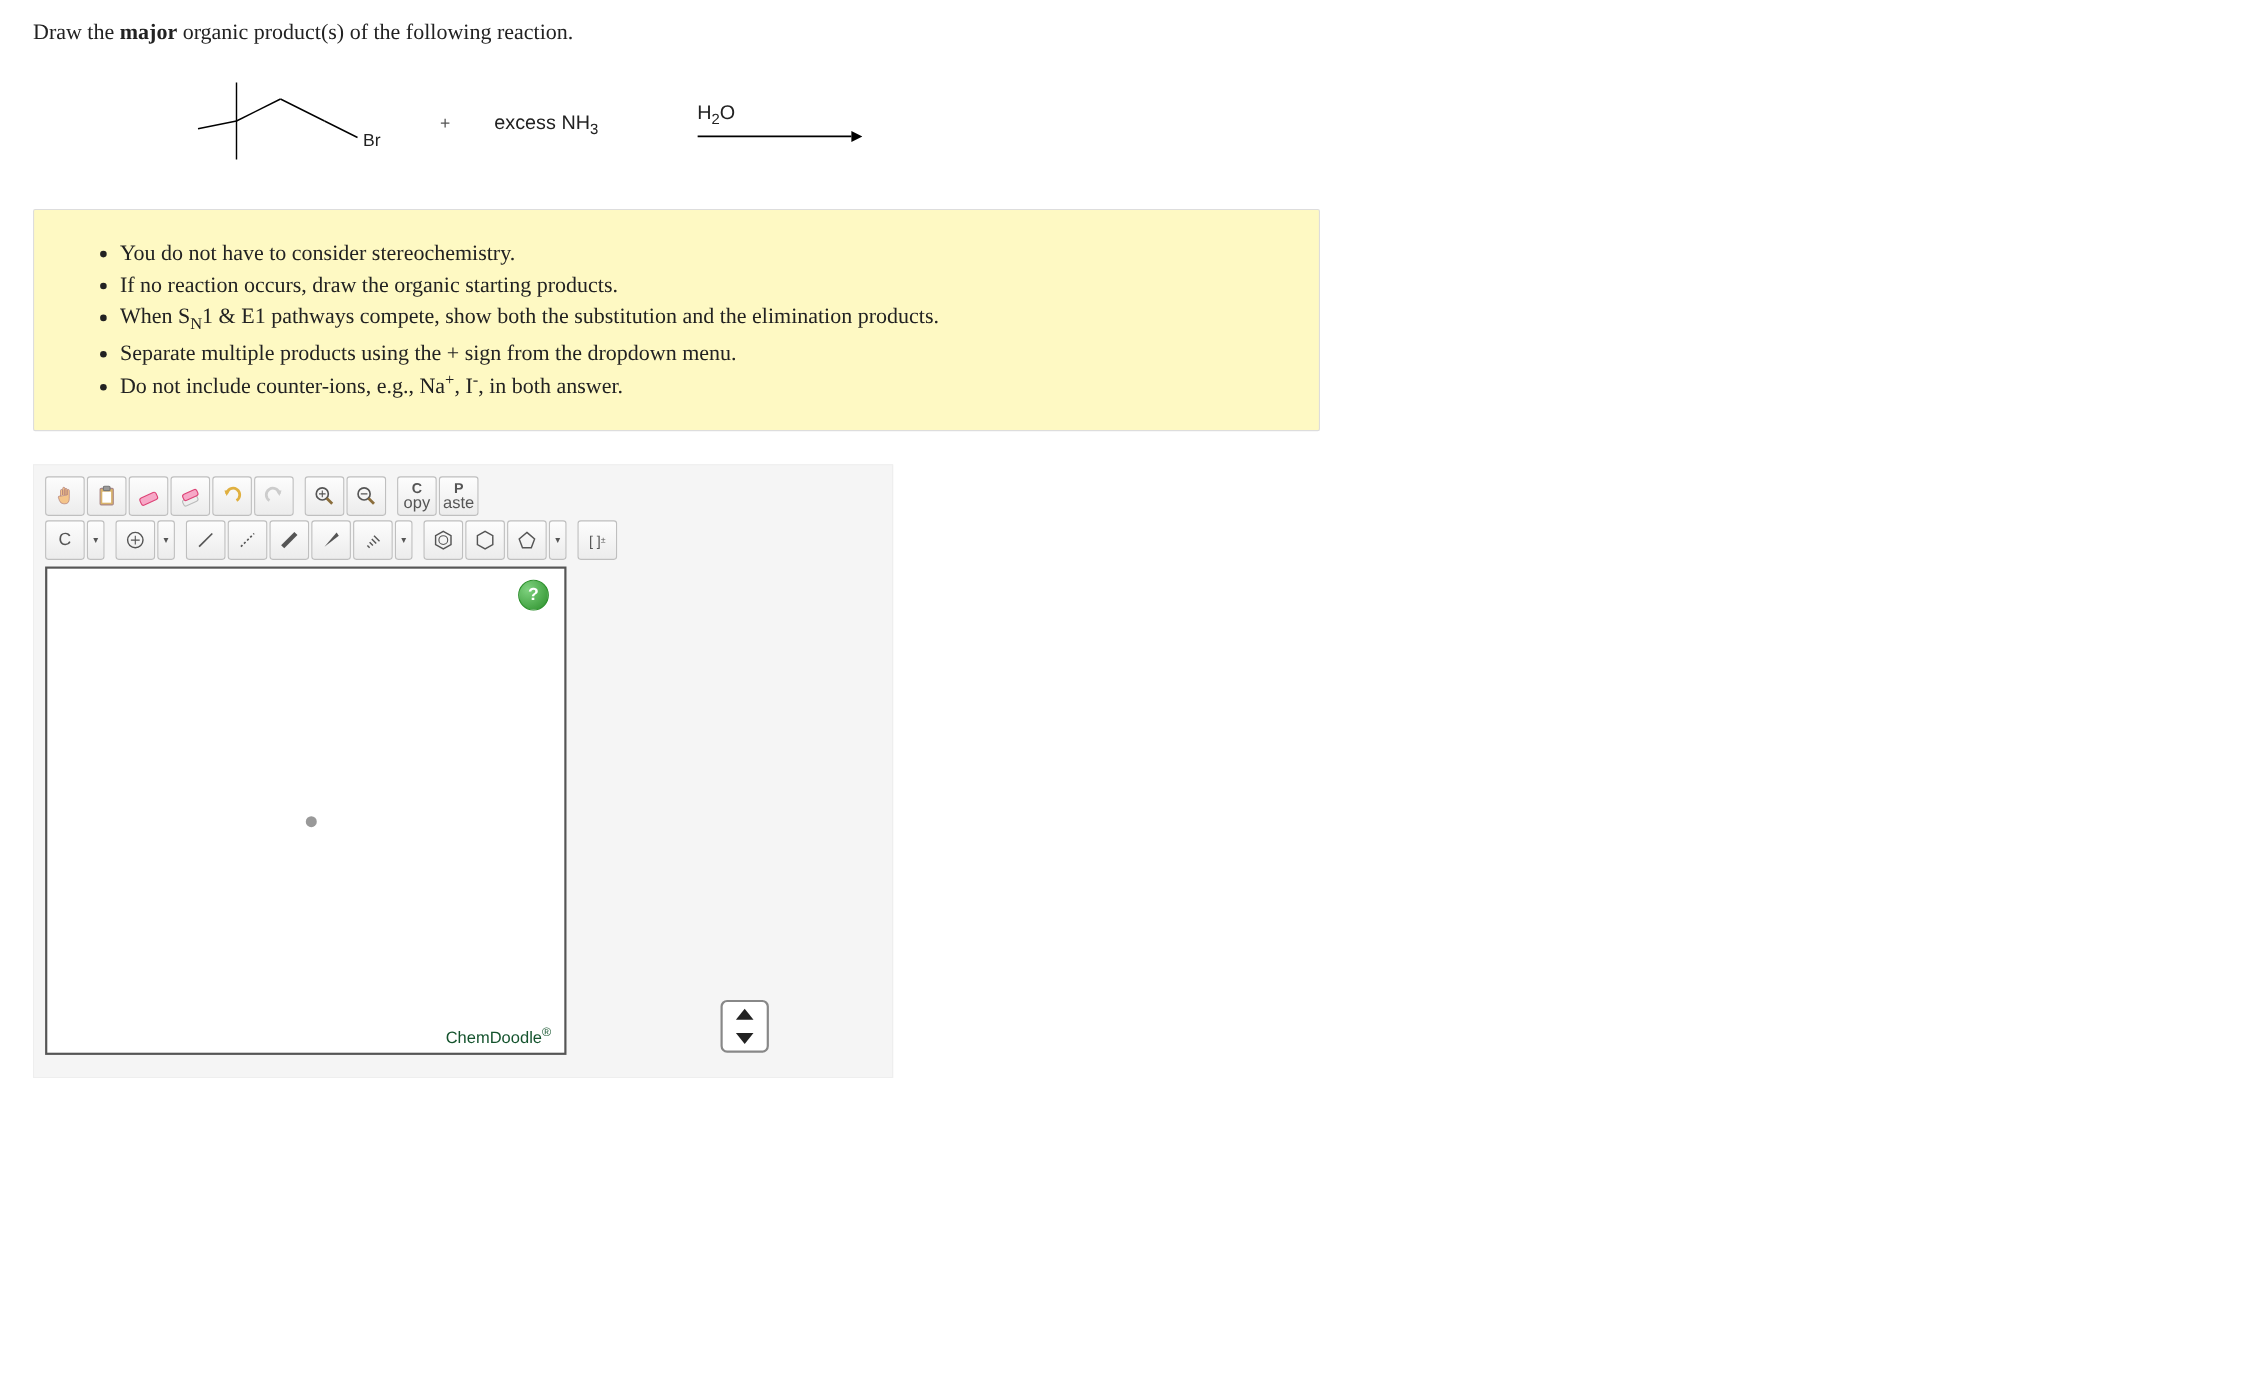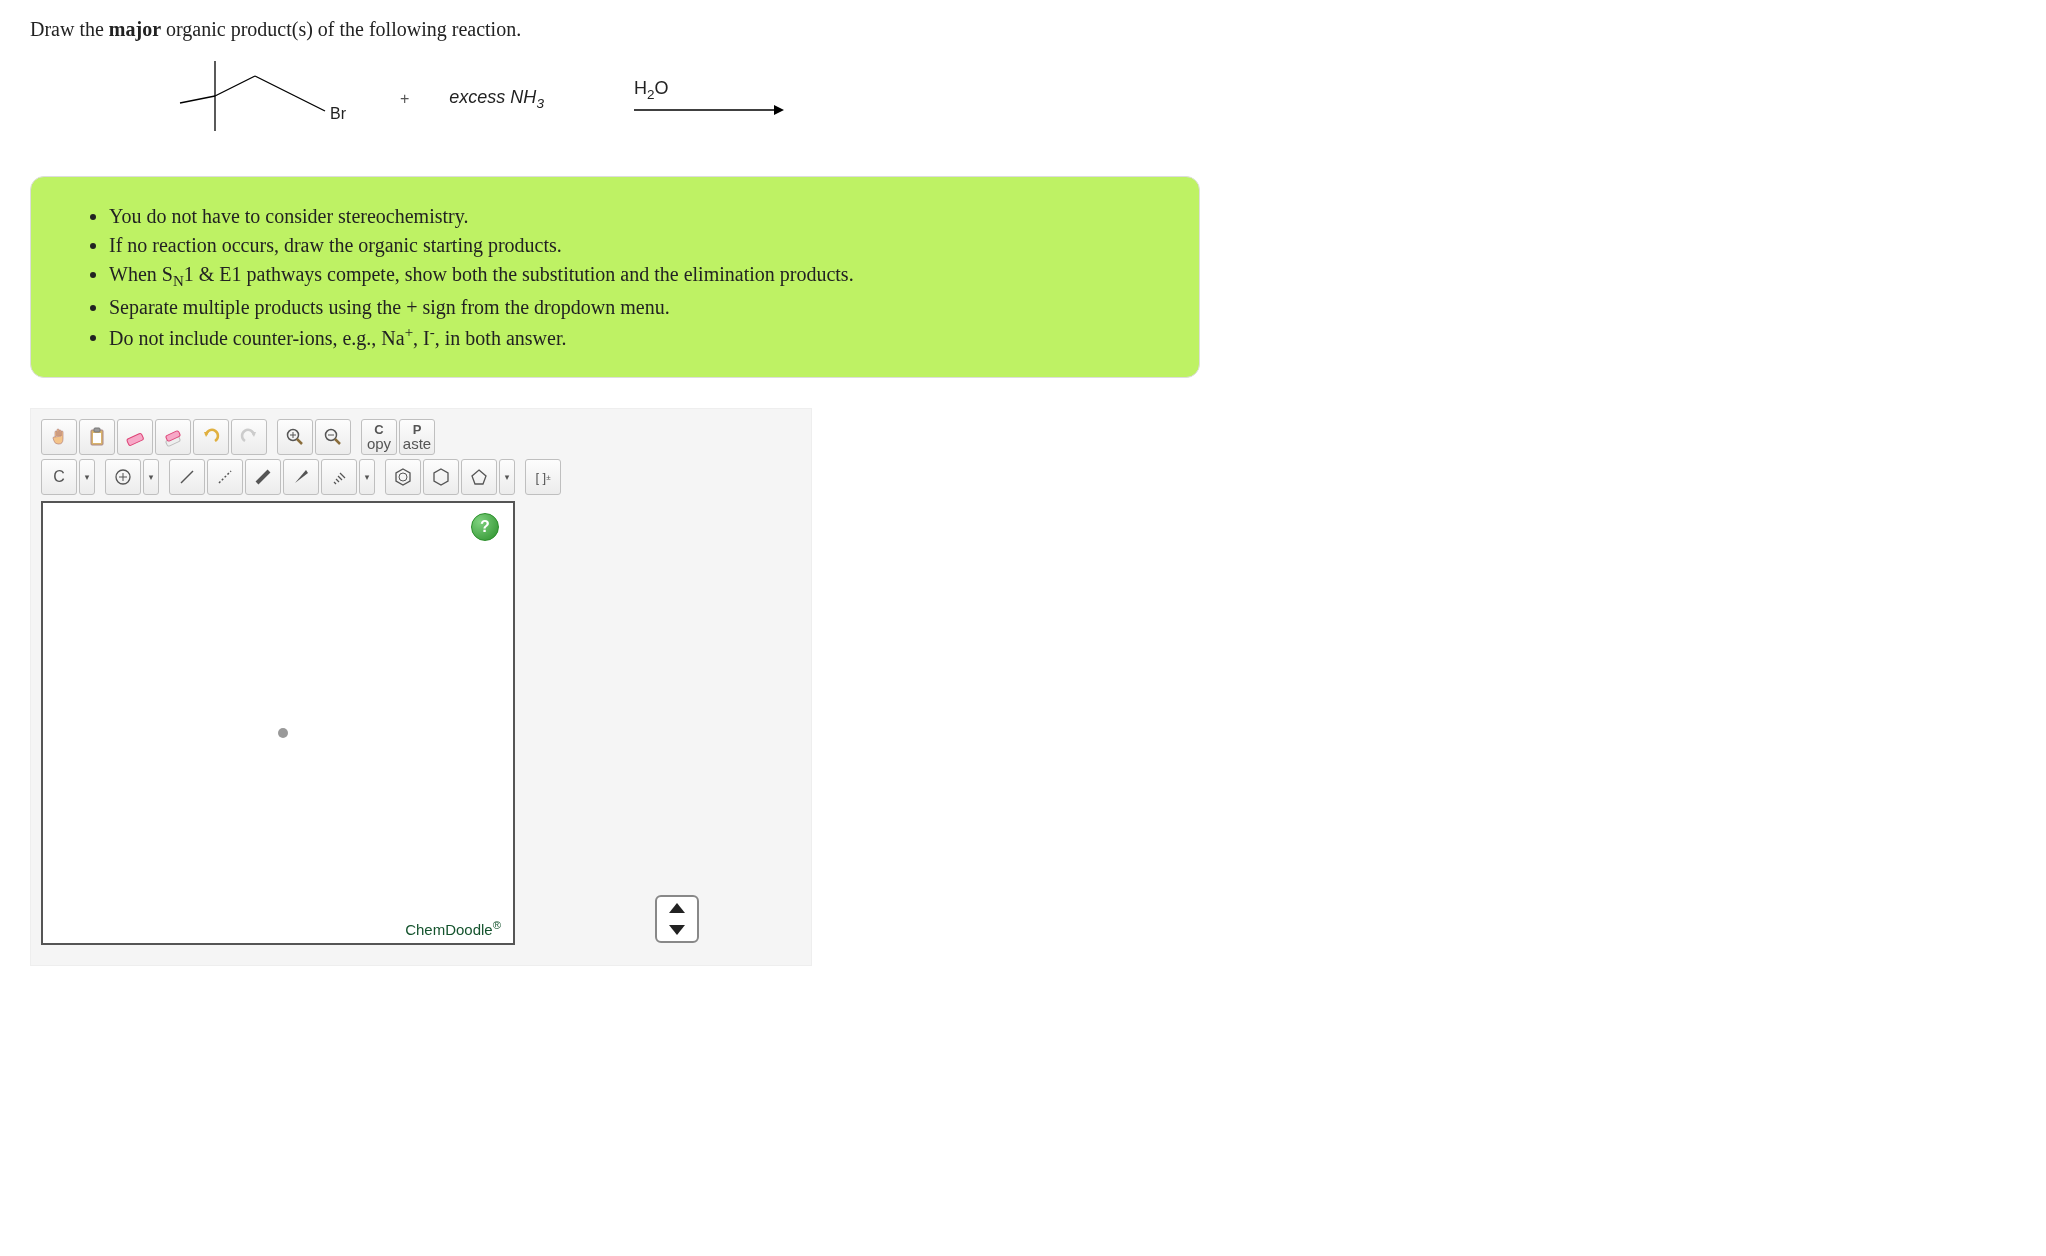--- a/index.html
+++ b/index.html
@@ -3,37 +3,37 @@
 <meta charset="utf-8">
 <style>
 body {
   margin: 0;
   font-family: Georgia, 'Times New Roman', serif;
   font-size: 20px;
   color: #222;
   background: #fff;
   padding: 18px 30px;
 }
-.question-prompt { margin-bottom: 10px; }
+.question-prompt { margin-bottom: 24px; }
 .reaction-row {
   display: flex;
   align-items: center;
   margin: 10px 0 30px 110px;
   gap: 20px;
 }
 .mol-svg { width: 220px; height: 95px; }
 .reagent-plus { font-family: Arial, sans-serif; font-size: 16px; color: #555; margin: 0 20px; }
-.reagent-excess { font-family: Arial, sans-serif; font-size: 18px; color: #222; font-style: italic; }
+.reagent-excess { font-family: Arial, sans-serif; font-size: 18px; color: #222; }
 .reagent-arrow-block { margin-left: 70px; display: flex; flex-direction: column; align-items: flex-start; }
 .arrow-top-label { font-family: Arial, sans-serif; font-size: 18px; }
 .arrow-svg { width: 150px; height: 18px; }
 .instructions-box {
   border: 1px solid #ddd;
-  border-radius: 14px;
-  background: #bef264;
+  border-radius: 2px;
+  background: #fef9c3;
   padding: 25px 40px 25px 50px;
   margin-bottom: 30px;
   width: 1170px;
   box-sizing: border-box;
 }
 .instructions-box ul { margin: 0; padding-left: 28px; }
 .instructions-box li { font-size: 20px; line-height: 1.45; }
 sub { font-size: 0.75em; vertical-align: sub; }
 sup { font-size: 0.75em; vertical-align: super; }
 

